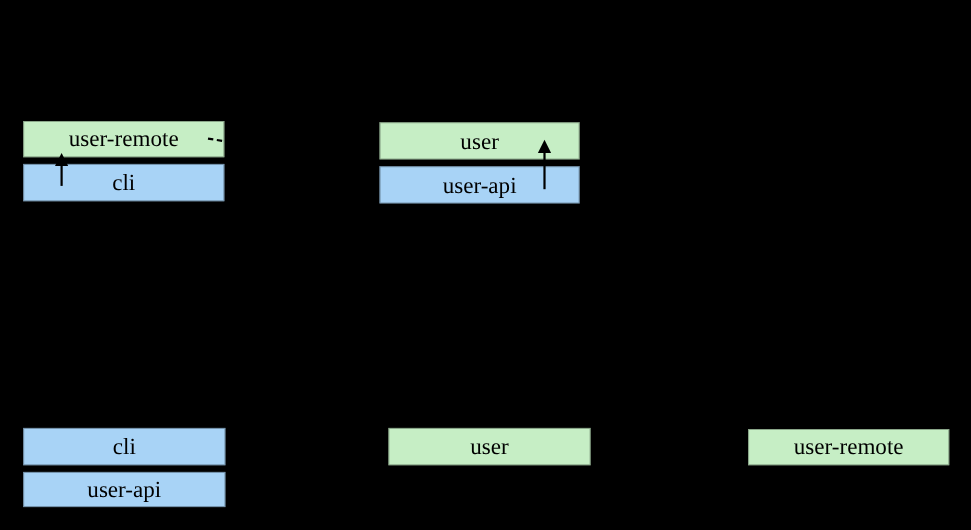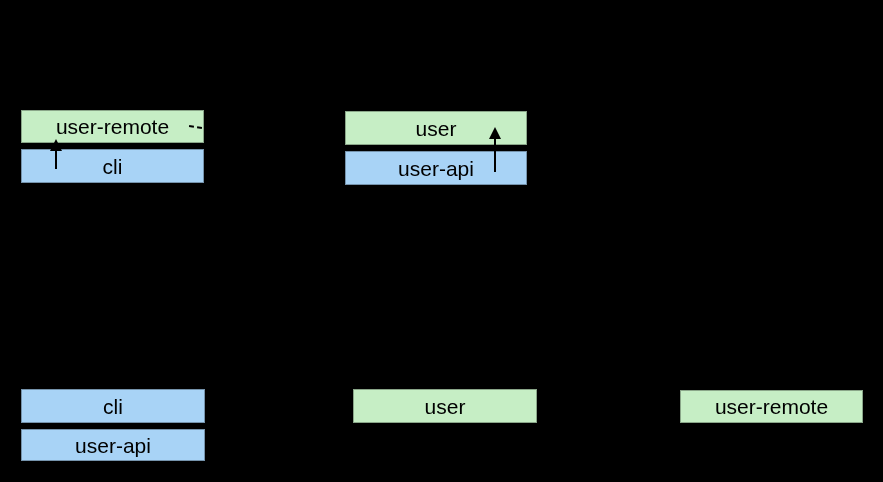--- a/index.html
+++ b/index.html
@@ -13,21 +13,21 @@
     margin: 0;
     padding: 0;
     background: var(--bg);
   }
   .stage {
     position: relative;
     width: 883px;
     height: 482px;
     background: var(--bg);
     overflow: hidden;
-    font-family: Liberation Sans, sans-serif;
+    font-family: Liberation Serif, serif;
   }
   .node {
     position: absolute;
     display: flex;
     align-items: center;
     justify-content: center;
     box-sizing: border-box;
     box-shadow: inset 0 0 0 1px rgba(0,0,0,0.30);
   }
   .node.green { background: var(--green); }

